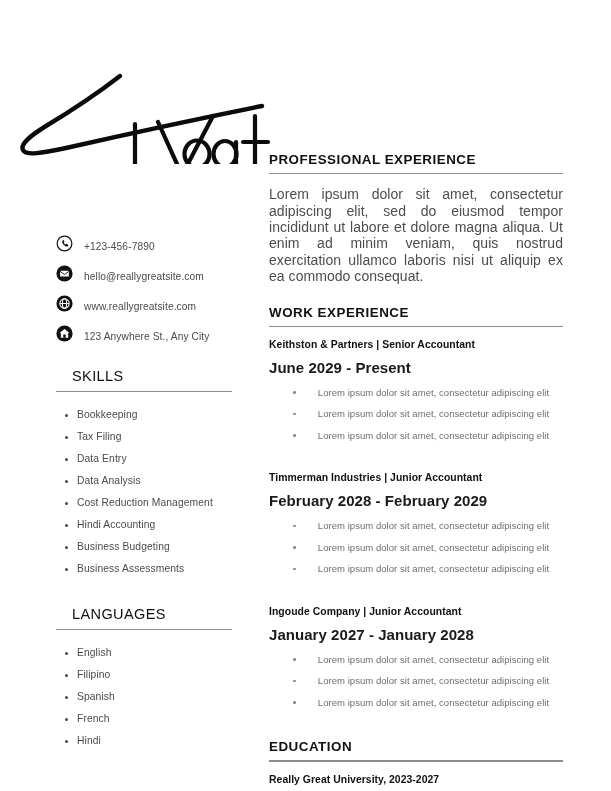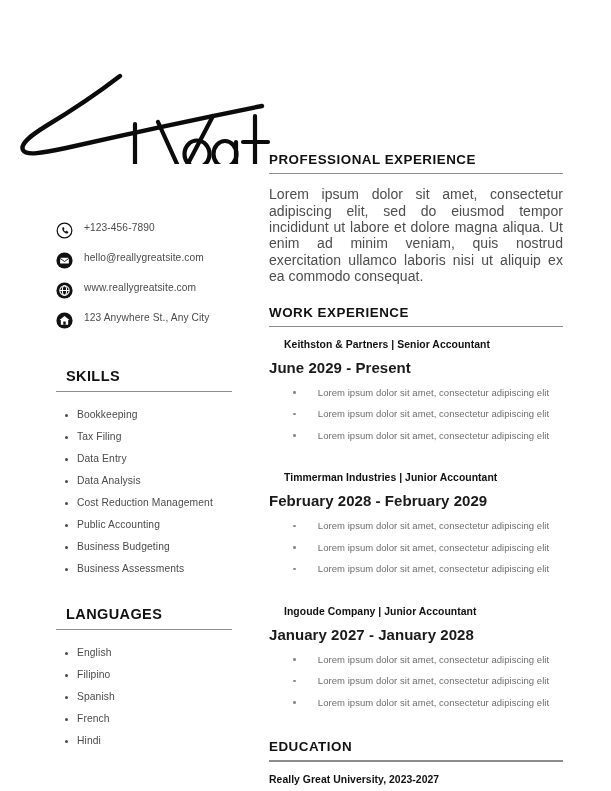--- a/index.html
+++ b/index.html
@@ -34,44 +34,44 @@
   .left-col {
     position: absolute;
     left: 56px;
     top: 222px;
     width: 190px;
   }
 
   .contact-list { margin: 0; padding: 0; list-style: none; }
   .contact-row {
     display: flex;
-    align-items: flex-start;
+    align-items: flex-end;
     height: 30px;
   }
   .contact-icon {
     width: 17px;
     height: 17px;
     flex: 0 0 17px;
     margin-right: 11px;
   }
   .contact-icon svg { display: block; width: 17px; height: 17px; }
   .contact-text {
     font-size: 10.2px;
     color: #4a4a4a;
     letter-spacing: .1px;
     white-space: nowrap;
   }
 
   .side-section { margin-top: 26px; }
   .side-heading {
     font-size: 14.5px;
-    font-weight: bold;
+    font-weight: normal;
     letter-spacing: .4px;
     color: #111111;
-    margin: 0 0 7px 10px;
+    margin: 0 0 7px 16px;
   }
   .side-rule {
     height: 1px;
     background: #8c8c8c;
     width: 176px;
     margin-bottom: 12px;
   }
   .side-list {
     margin: 0;
     padding: 0 0 0 21px;
@@ -124,21 +124,21 @@
     letter-spacing: .05px;
   }
 
   .block-gap { height: 20px; }
 
   .job { margin-bottom: 6px; }
   .job-title {
     font-size: 10.4px;
     font-weight: bold;
     color: #111111;
-    margin: 0 0 9px 15px;
+    margin: 0 0 9px 0;
     letter-spacing: .05px;
   }
   .job-dates {
     font-size: 15px;
     font-weight: bold;
     color: #1a1a1a;
     margin: 0 0 6px 0;
     letter-spacing: .05px;
   }
   .job-bullets {
@@ -259,21 +259,21 @@
 
     <div class="side-section">
       <h2 class="side-heading">SKILLS</h2>
       <div class="side-rule"></div>
       <ul class="side-list">
         <li>Bookkeeping</li>
         <li>Tax Filing</li>
         <li>Data Entry</li>
         <li>Data Analysis</li>
         <li>Cost Reduction Management</li>
-        <li>Public Accounting</li>
+        <li>Hindi Accounting</li>
         <li>Business Budgeting</li>
         <li>Business Assessments</li>
       </ul>
     </div>
 
     <div class="side-section">
       <h2 class="side-heading">LANGUAGES</h2>
       <div class="side-rule"></div>
       <ul class="side-list">
         <li>English</li>

